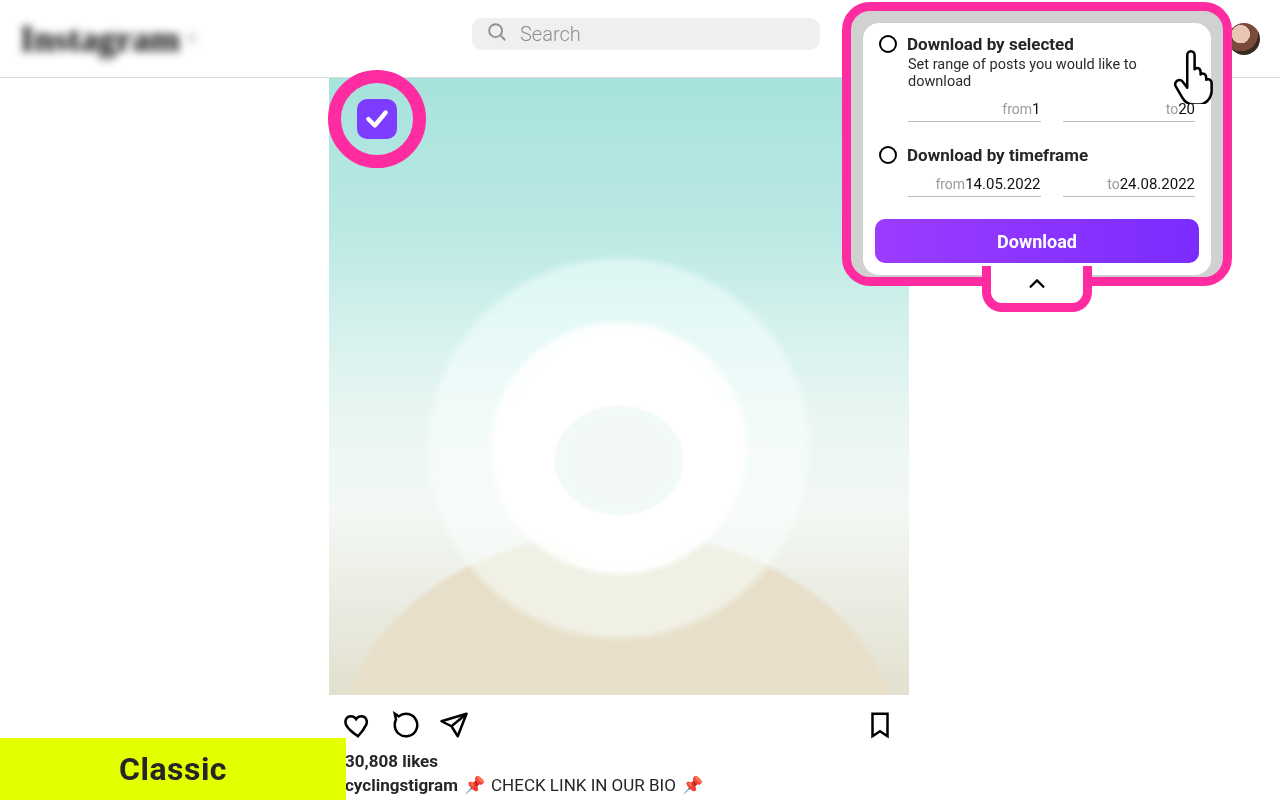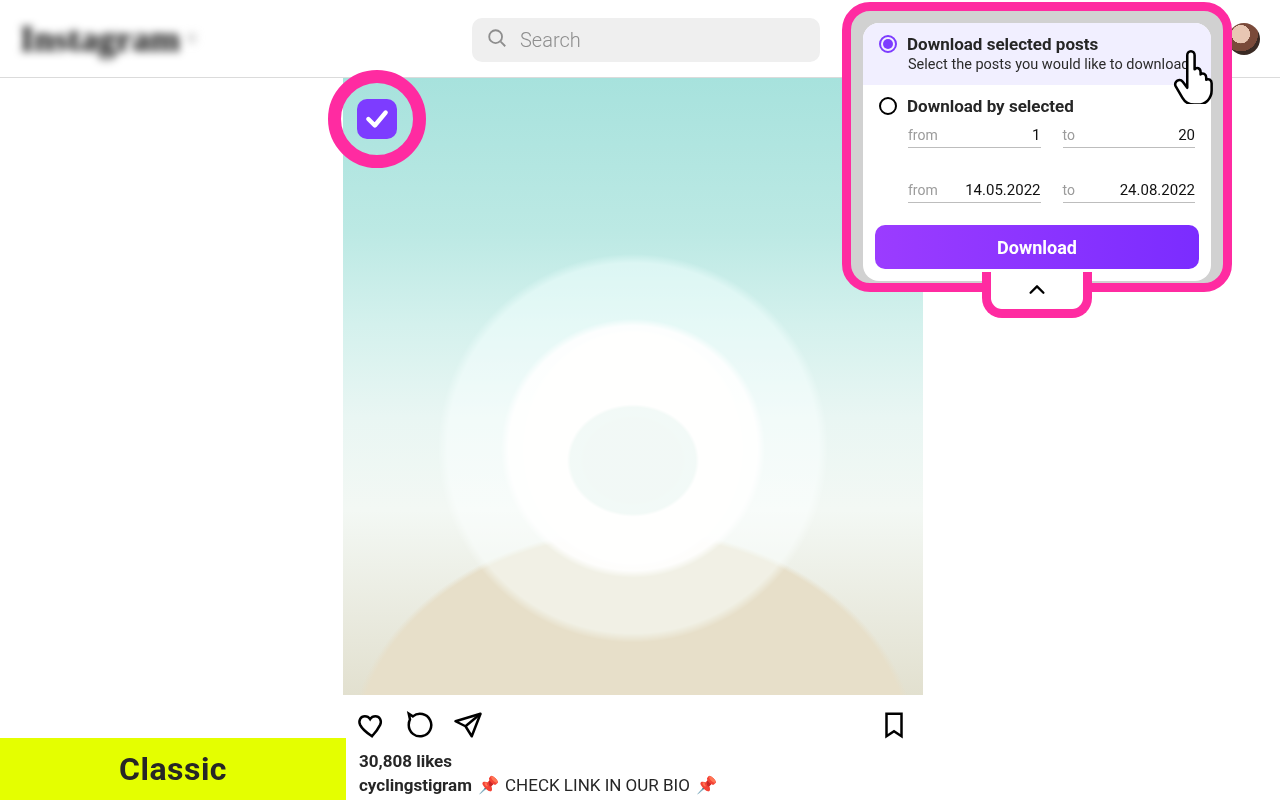--- a/index.html
+++ b/index.html
@@ -37,21 +37,21 @@
   .logo-chevron {
     font-size: 14px;
     color: #999;
     filter: blur(2px);
   }
   .search-wrap {
     position: absolute;
     left: 472px;
     top: 18px;
     width: 348px;
-    height: 44px;
+    height: 32px;
     background: #efefef;
     border-radius: 10px;
     display: flex;
     align-items: center;
     padding: 0 14px;
     gap: 12px;
   }
   .search-wrap svg { flex: none; }
   .search-ph {
     color: #8e8e8e;
@@ -99,21 +99,21 @@
 
   .avatar {
     width: 32px; height: 32px;
     border-radius: 50%;
     background: radial-gradient(circle at 40% 35%, #e8c6b3 0 32%, #7a4a3a 33% 60%, #3a2a24 61% 100%);
   }
 
   
   .post {
     position: absolute;
-    left: 343px;
+    left: 329px;
     top: 78px;
     width: 580px;
     background: #fff;
   }
   .post-img {
     width: 100%;
     height: 617px;
     position: relative;
     overflow: hidden;
   }
@@ -248,21 +248,21 @@
     display: flex;
     gap: 22px;
   }
   .range-field {
     flex: 1;
     position: relative;
     border-bottom: 1px solid #bdbdbd;
     padding-bottom: 3px;
     display: flex;
     align-items: baseline;
-    justify-content: space-between;
+    justify-content: flex-end;
   }
   .range-label {
     font-size: 14px;
     color: #9b9b9b;
   }
   .range-val {
     font-size: 15px;
     color: #111;
   }
 
@@ -439,46 +439,44 @@
     <svg viewBox="0 0 24 24" fill="none" stroke="#fff" stroke-width="4" stroke-linecap="round" stroke-linejoin="round">
       <polyline points="4 12 10 18 20 6"></polyline>
     </svg>
   </div>
 </div>
 
 <div class="panel-wrap">
   <div class="panel-border">
 
     <div class="panel">
-      <div class="opt selected">
-        <div class="opt-head">
-          <span class="radio on"></span>
-          <span class="opt-title">Download selected posts</span>
-        </div>
-        <div class="opt-sub">Select the posts you would like to download</div>
-      </div>
 
       <div class="opt">
         <div class="opt-head">
           <span class="radio"></span>
           <span class="opt-title">Download by selected</span>
         </div>
+        <div class="opt-sub">Set range of posts you would like to download</div>
         <div class="range-row">
           <div class="range-field">
             <span class="range-label">from</span>
             <span class="range-val">1</span>
           </div>
           <div class="range-field">
             <span class="range-label">to</span>
             <span class="range-val">20</span>
           </div>
         </div>
       </div>
 
       <div class="opt">
+        <div class="opt-head">
+          <span class="radio"></span>
+          <span class="opt-title">Download by timeframe</span>
+        </div>
         <div class="range-row">
           <div class="range-field">
             <span class="range-label">from</span>
             <span class="range-val">14.05.2022</span>
           </div>
           <div class="range-field">
             <span class="range-label">to</span>
             <span class="range-val">24.08.2022</span>
           </div>
         </div>

